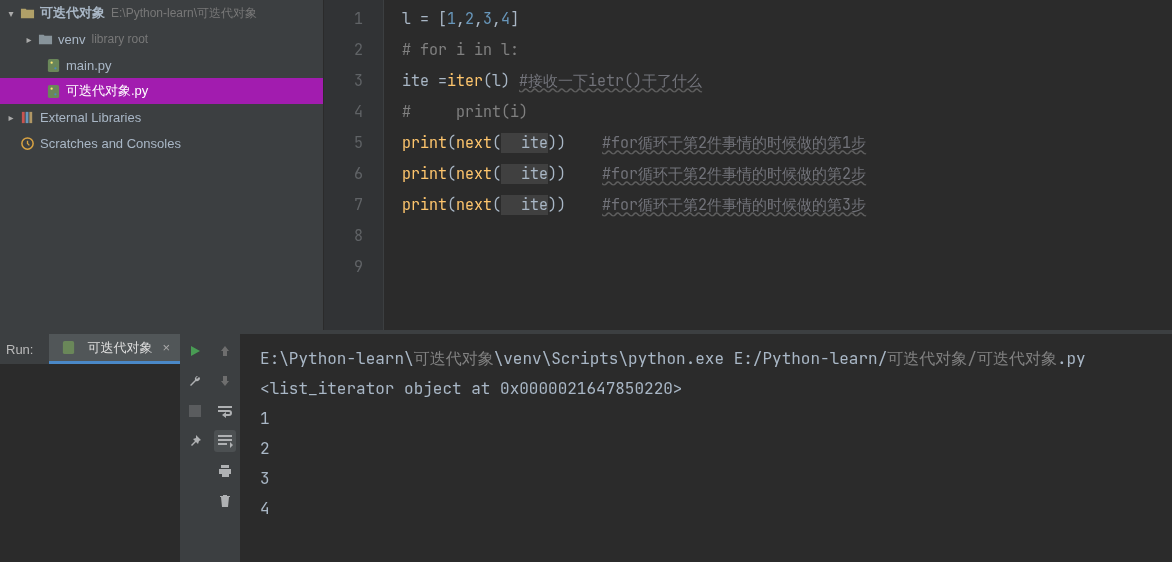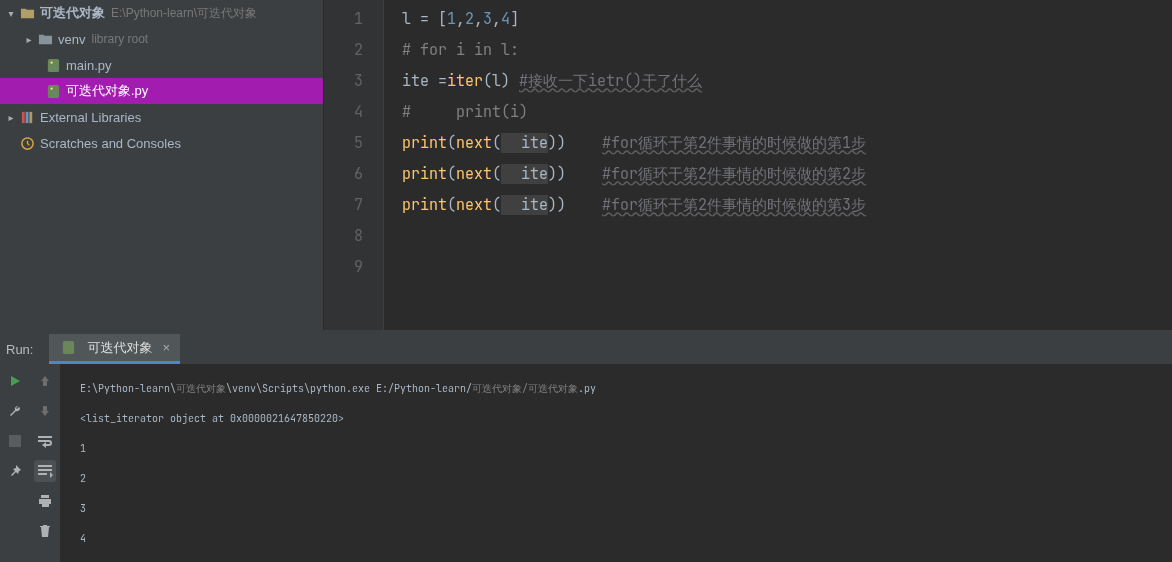--- a/index.html
+++ b/index.html
@@ -20,32 +20,32 @@
 .gutter div { height:31px; }
 .code { flex:1; padding:4px 0 0 18px; position:relative; }
 .code-line { height:31px; line-height:31px; white-space:pre; }
 .num { color:#6897bb; }
 .fn { color:#ffc66d; }
 .txt { color:#a9b7c6; }
 .cmt { color:#808080; }
 .cmt-link { color:#72737a; text-decoration:underline wavy #5e5e5e; }
 .hl { background:#404040;padding-left:20px; }
 
-.run-panel { flex:1; display:flex; flex-direction:column; background:#2b2b2b; border-top:4px solid #3c3f41; }
+.run-panel { flex:1; display:flex; flex-direction:row; background:#2b2b2b; border-top:4px solid #3c3f41; }
 .run-tabbar { height:30px; background:#3c3f41; display:flex; align-items:center; padding-left:6px; }
 .run-label { color:#bbb; margin-right:16px; font-size:13px; }
 .run-tab { display:flex; align-items:center; height:30px; padding:0 10px; background:#515658; color:#ddd; border-bottom:3px solid #4a88c7; gap:6px; }
 .run-tab .close { color:#aaa; cursor:pointer; margin-left:4px; }
 .run-body { flex:1; display:flex; }
 .tool-col { width:30px; background:#3c3f41; display:flex; flex-direction:column; align-items:center; padding-top:6px; gap:8px; }
 .tool-col.secondary { width:30px; }
 .tool-btn { width:22px; height:22px; display:flex; align-items:center; justify-content:center; color:#afb1b3; cursor:pointer; border-radius:3px; }
 .tool-btn.run svg path { fill:#499c54; }
 .tool-btn.sel { background:#4c5052; }
-.console { flex:1; padding:10px 0 0 20px; font-family:"JetBrains Mono","Consolas",monospace; font-size:10px; color:#a9b7c6; line-height:30px; }
+.console { flex:1; padding:10px 0 0 20px; font-family:"JetBrains Mono","Consolas",monospace; font-size:16px; color:#a9b7c6; line-height:30px; }
 .console .path-dim { color:#808080; }
 svg { display:block; }
 </style>
 </head>
 <body>
 
 <div class="ide">
   <div class="top">
     <div class="sidebar">
       <div class="tree-row">

